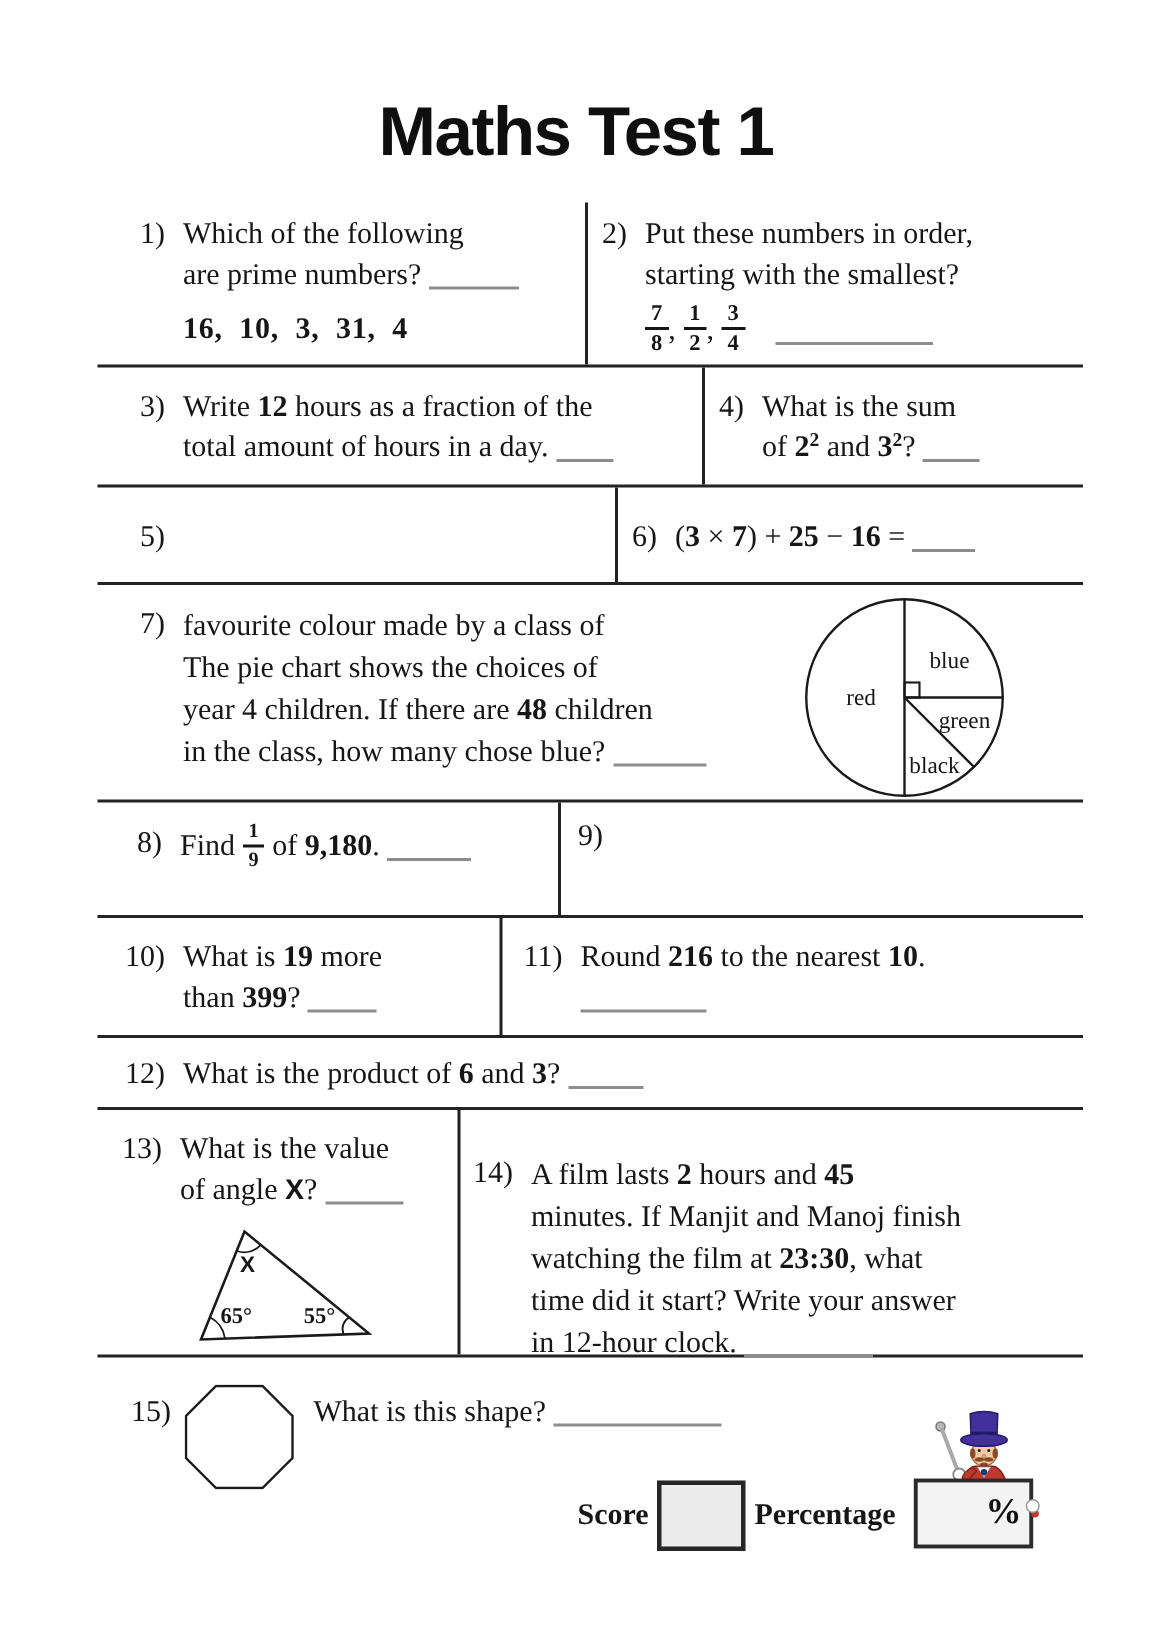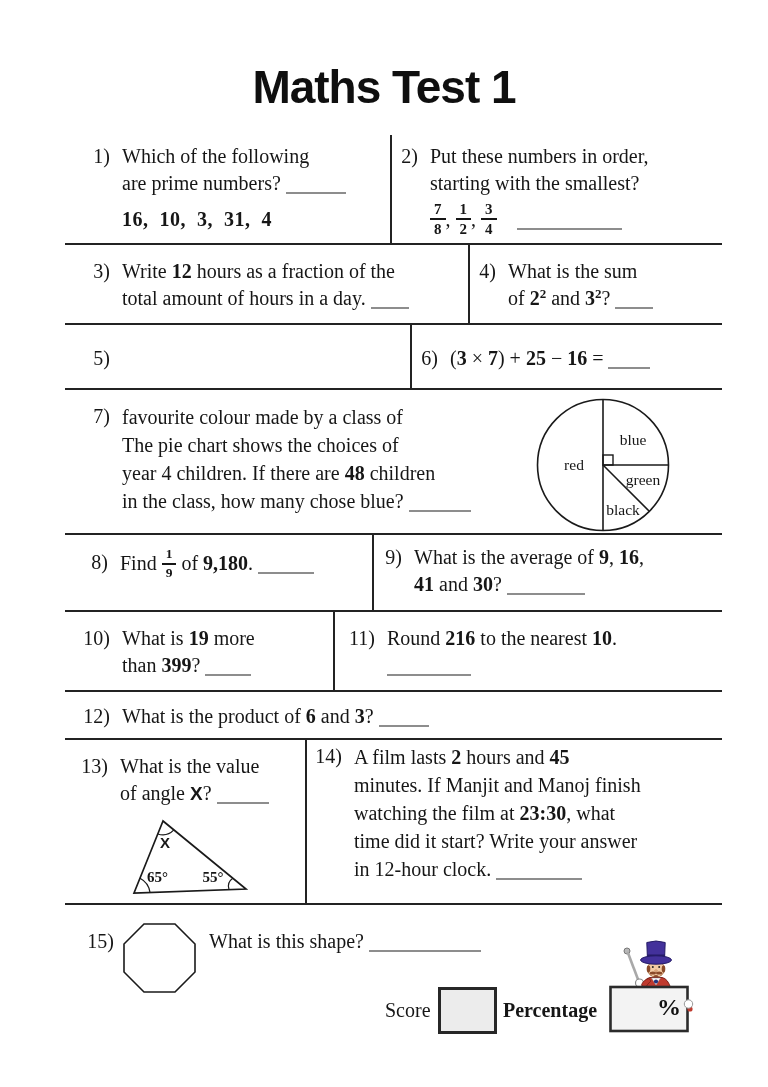--- a/index.html
+++ b/index.html
@@ -48,41 +48,41 @@
   [data-name="question-4"]{left:403px;width:254px;padding:13px 0 0 2px;}
   [data-name="question-5"]{left:0;width:345px;padding:20px 0 0 13px;}
   [data-name="question-6"]{left:345px;width:312px;padding:20px 0 0 2px;}
   [data-name="question-7"]{left:0;width:657px;padding:13px 0 0 13px;}
   [data-name="question-8"]{left:0;width:307px;padding:14px 0 0 11px;}
   [data-name="question-9"]{left:307px;width:350px;padding:9px 0 0 4px;}
   [data-name="question-10"]{left:0;width:251px;padding:13px 0 0 13px;}
   [data-name="question-11"]{left:268px;width:406px;padding:13px 0 15px 10px;}
   [data-name="question-12"]{left:0;width:657px;padding:11px 0 0 13px;}
   [data-name="question-13"]{left:0;width:240px;padding:13px 0 0 11px;}
-  [data-name="question-14"]{left:240px;width:417px;padding:3px 0 0 3px;font-family:Liberation Serif, serif;}
+  [data-name="question-14"]{left:240px;width:417px;padding:29px 0 0 3px;font-family:Liberation Serif, serif;}
 
   [data-name="question-2"] .qnum,
   [data-name="question-4"] .qnum,
   [data-name="question-6"] .qnum,
   [data-name="question-9"] .qnum{width:24px;}
   [data-name="question-11"] .qnum{width:30px;}
 
   [data-name="question-1"] .qline:nth-child(3){margin-top:9px;letter-spacing:0.5px;}
   [data-name="question-2"] .qline:nth-child(3){margin-top:6px;}
   [data-name="question-7"] .qbody,[data-name="question-14"] .qbody{line-height:28px;}
 
   
   .pie-svg{position:absolute;left:471px;top:7px;}
   .tri-svg{position:absolute;left:55px;top:70px;}
   .q15-num{position:absolute;left:13px;top:23px;width:36px;text-align:right;font-size:20px;line-height:27px;}
   .oct-svg{position:absolute;left:58px;top:18px;}
   .q15-text{position:absolute;left:144px;top:23px;font-size:20px;line-height:27px;}
 
   
-  .score-label{position:absolute;left:385px;top:997px;font-size:20px;font-weight:400;line-height:27px;}
+  .score-label{position:absolute;left:385px;top:997px;font-size:20px;font-weight:700;line-height:27px;}
   .score-box{position:absolute;left:438px;top:987px;width:59px;height:47px;background:#ececec;
              border:3px solid #272727;box-sizing:border-box;}
   .pct-label{position:absolute;left:503px;top:997px;font-size:20px;font-weight:700;line-height:27px;}
   .mascot-svg{position:absolute;left:608px;top:925px;}
 </style>
 </head>
 <body data-name="worksheet-page">
 
 <h1 class="title" data-name="page-title">Maths Test 1</h1>
 
@@ -176,24 +176,20 @@
     <div class="q">
         <span class="qnum" data-name="question-number">8)</span>
       <div class="qbody" data-name="question-text">
           <div class="qline" data-name="question-line"><span data-name="text-segment">Find </span><span class="frac small" data-name="fraction"><span class="fn">1</span><span class="fd">9</span></span><span data-name="text-segment"> of </span><span class="bold" data-name="text-segment">9,180</span><span data-name="text-segment">. </span><span class="blank" data-name="answer-blank" style="width: 56px;"></span></div>
         </div>
       </div>
   </div>
   <div class="cell divl" data-name="question-9">
     <div class="q">
         <span class="qnum" data-name="question-number">9)</span>
-      <div class="qbody" data-name="question-text">
-          <div class="qline" data-name="question-line"><span data-name="text-segment">What is the average of </span><span class="bold" data-name="text-segment">9</span><span data-name="text-segment">, </span><span class="bold" data-name="text-segment">16</span><span data-name="text-segment">,</span></div>
-          <div class="qline" data-name="question-line"><span class="bold" data-name="text-segment">41</span><span data-name="text-segment"> and </span><span class="bold" data-name="text-segment">30</span><span data-name="text-segment">? </span><span class="blank" data-name="answer-blank" style="width: 78px;"></span></div>
-        </div>
       </div>
   </div>
 </div>
 
 <div class="row rule" data-name="row-6">
   <div class="cell" data-name="question-10">
     <div class="q">
         <span class="qnum" data-name="question-number">10)</span>
       <div class="qbody" data-name="question-text">
           <div class="qline" data-name="question-line"><span data-name="text-segment">What is </span><span class="bold" data-name="text-segment">19</span><span data-name="text-segment"> more</span></div>

